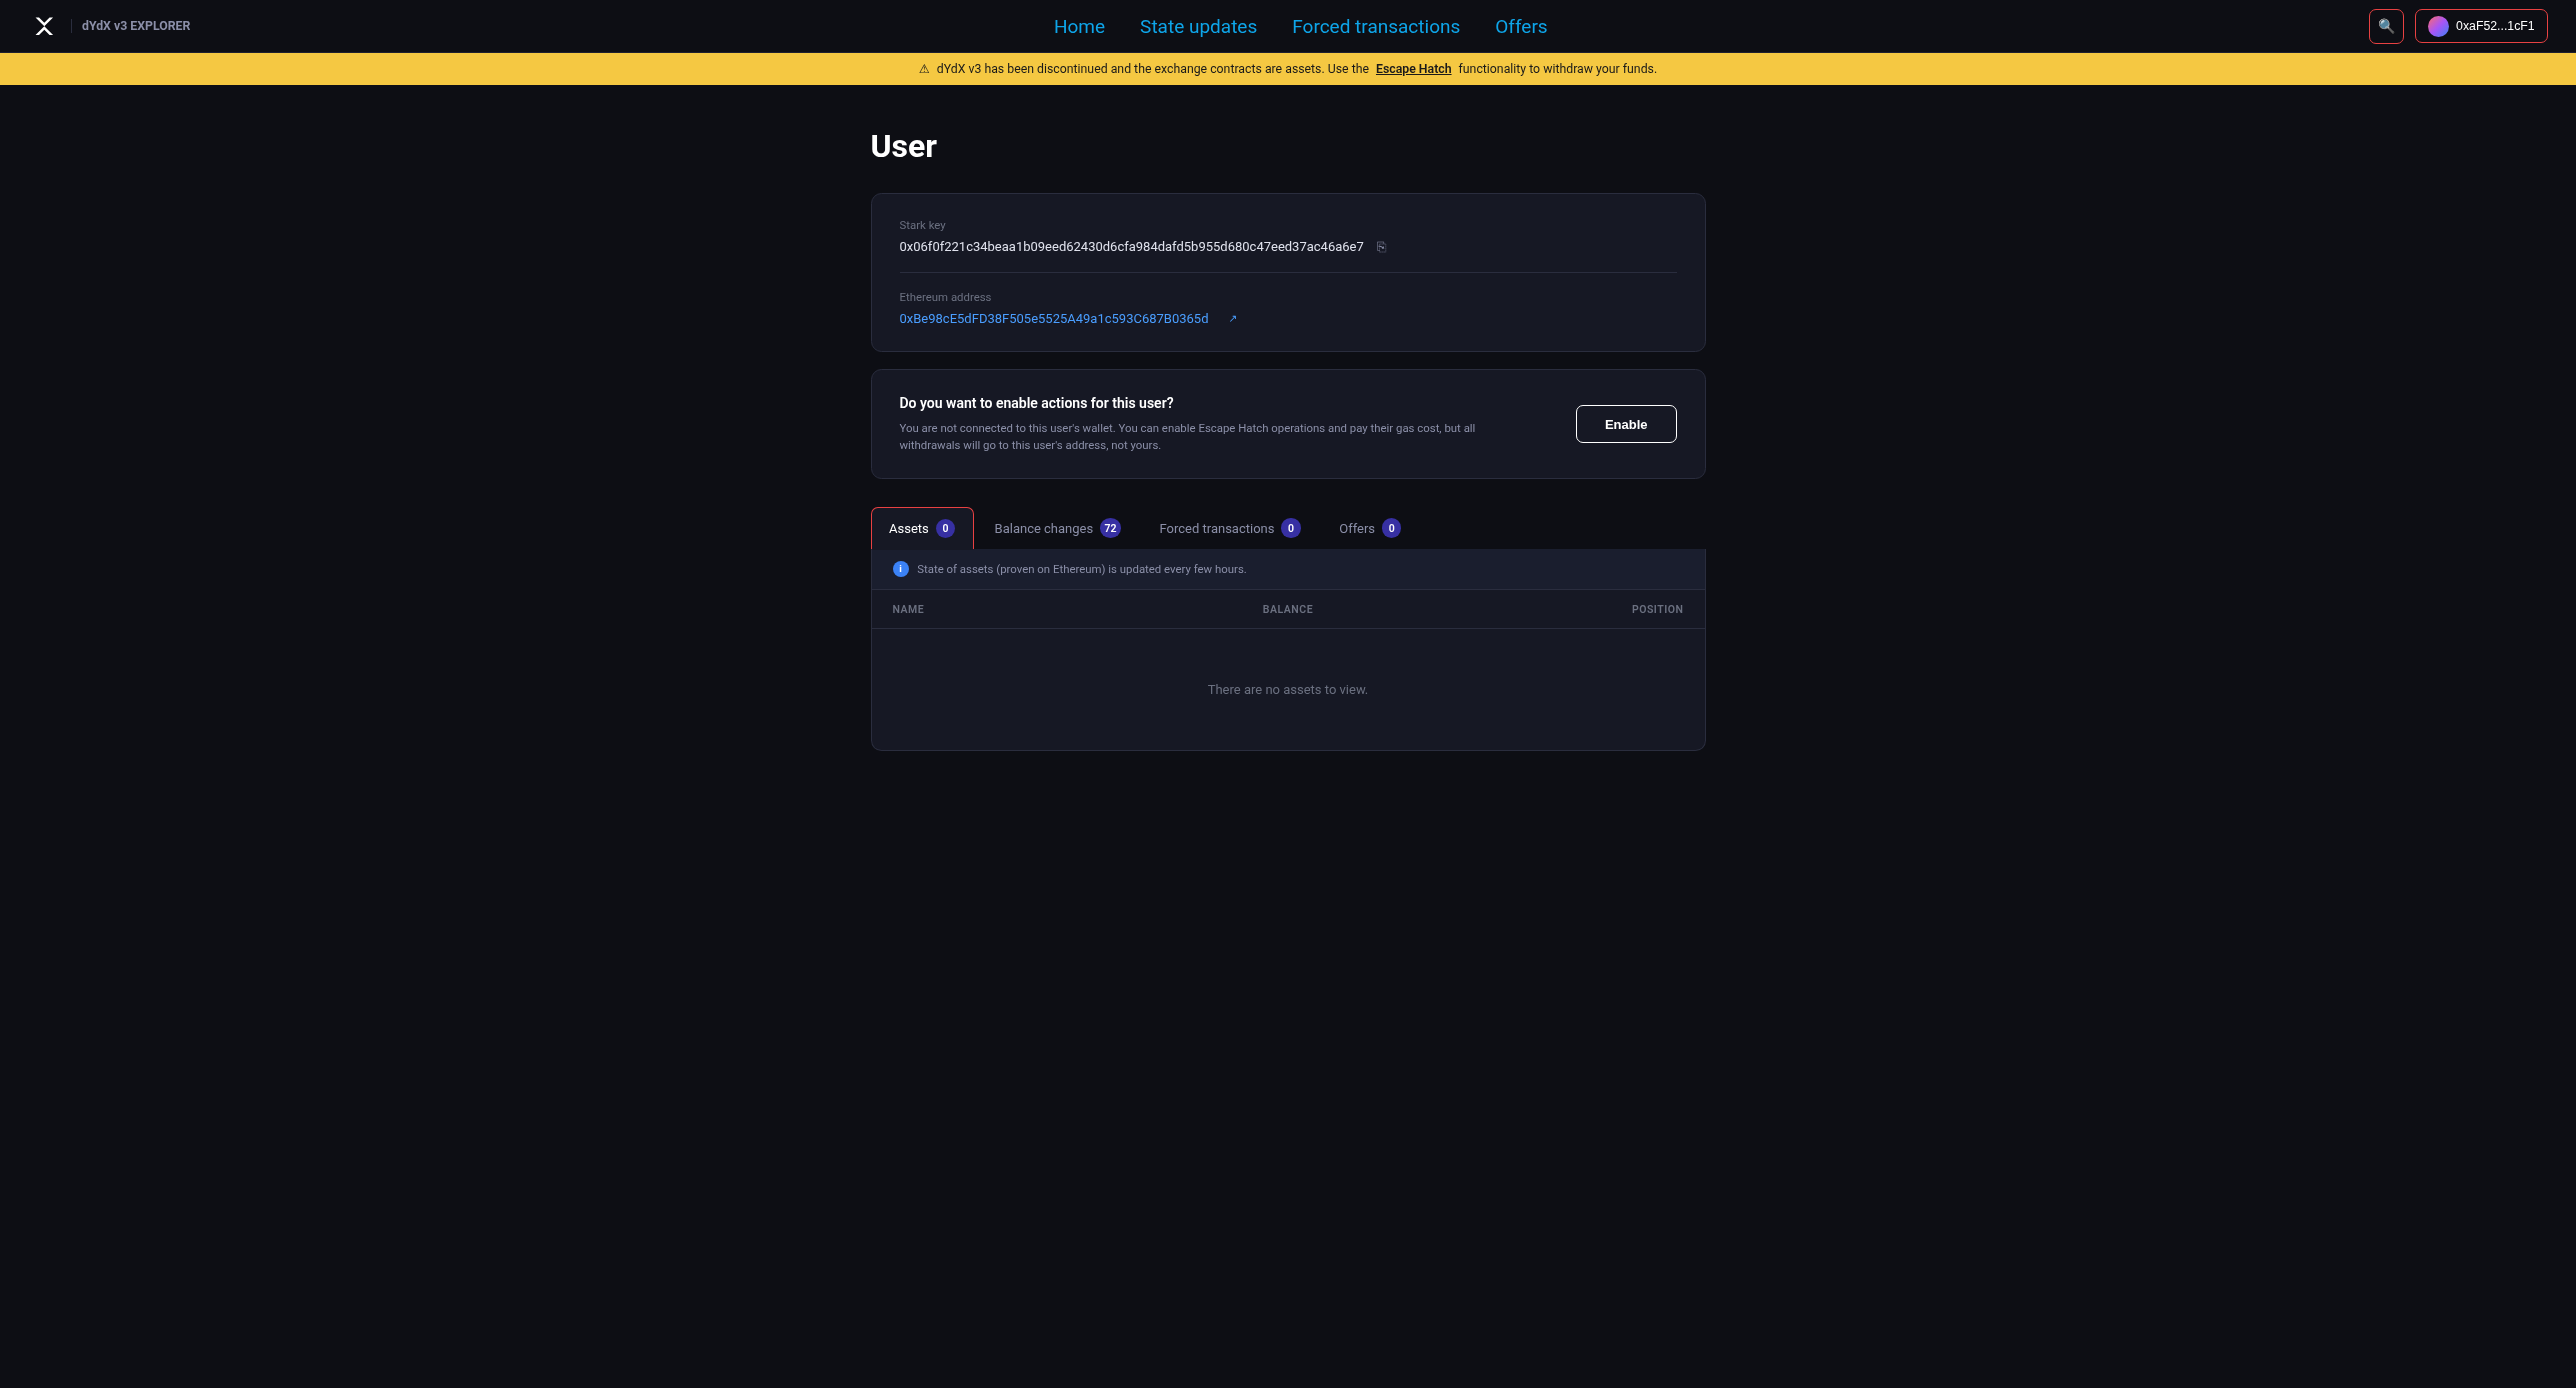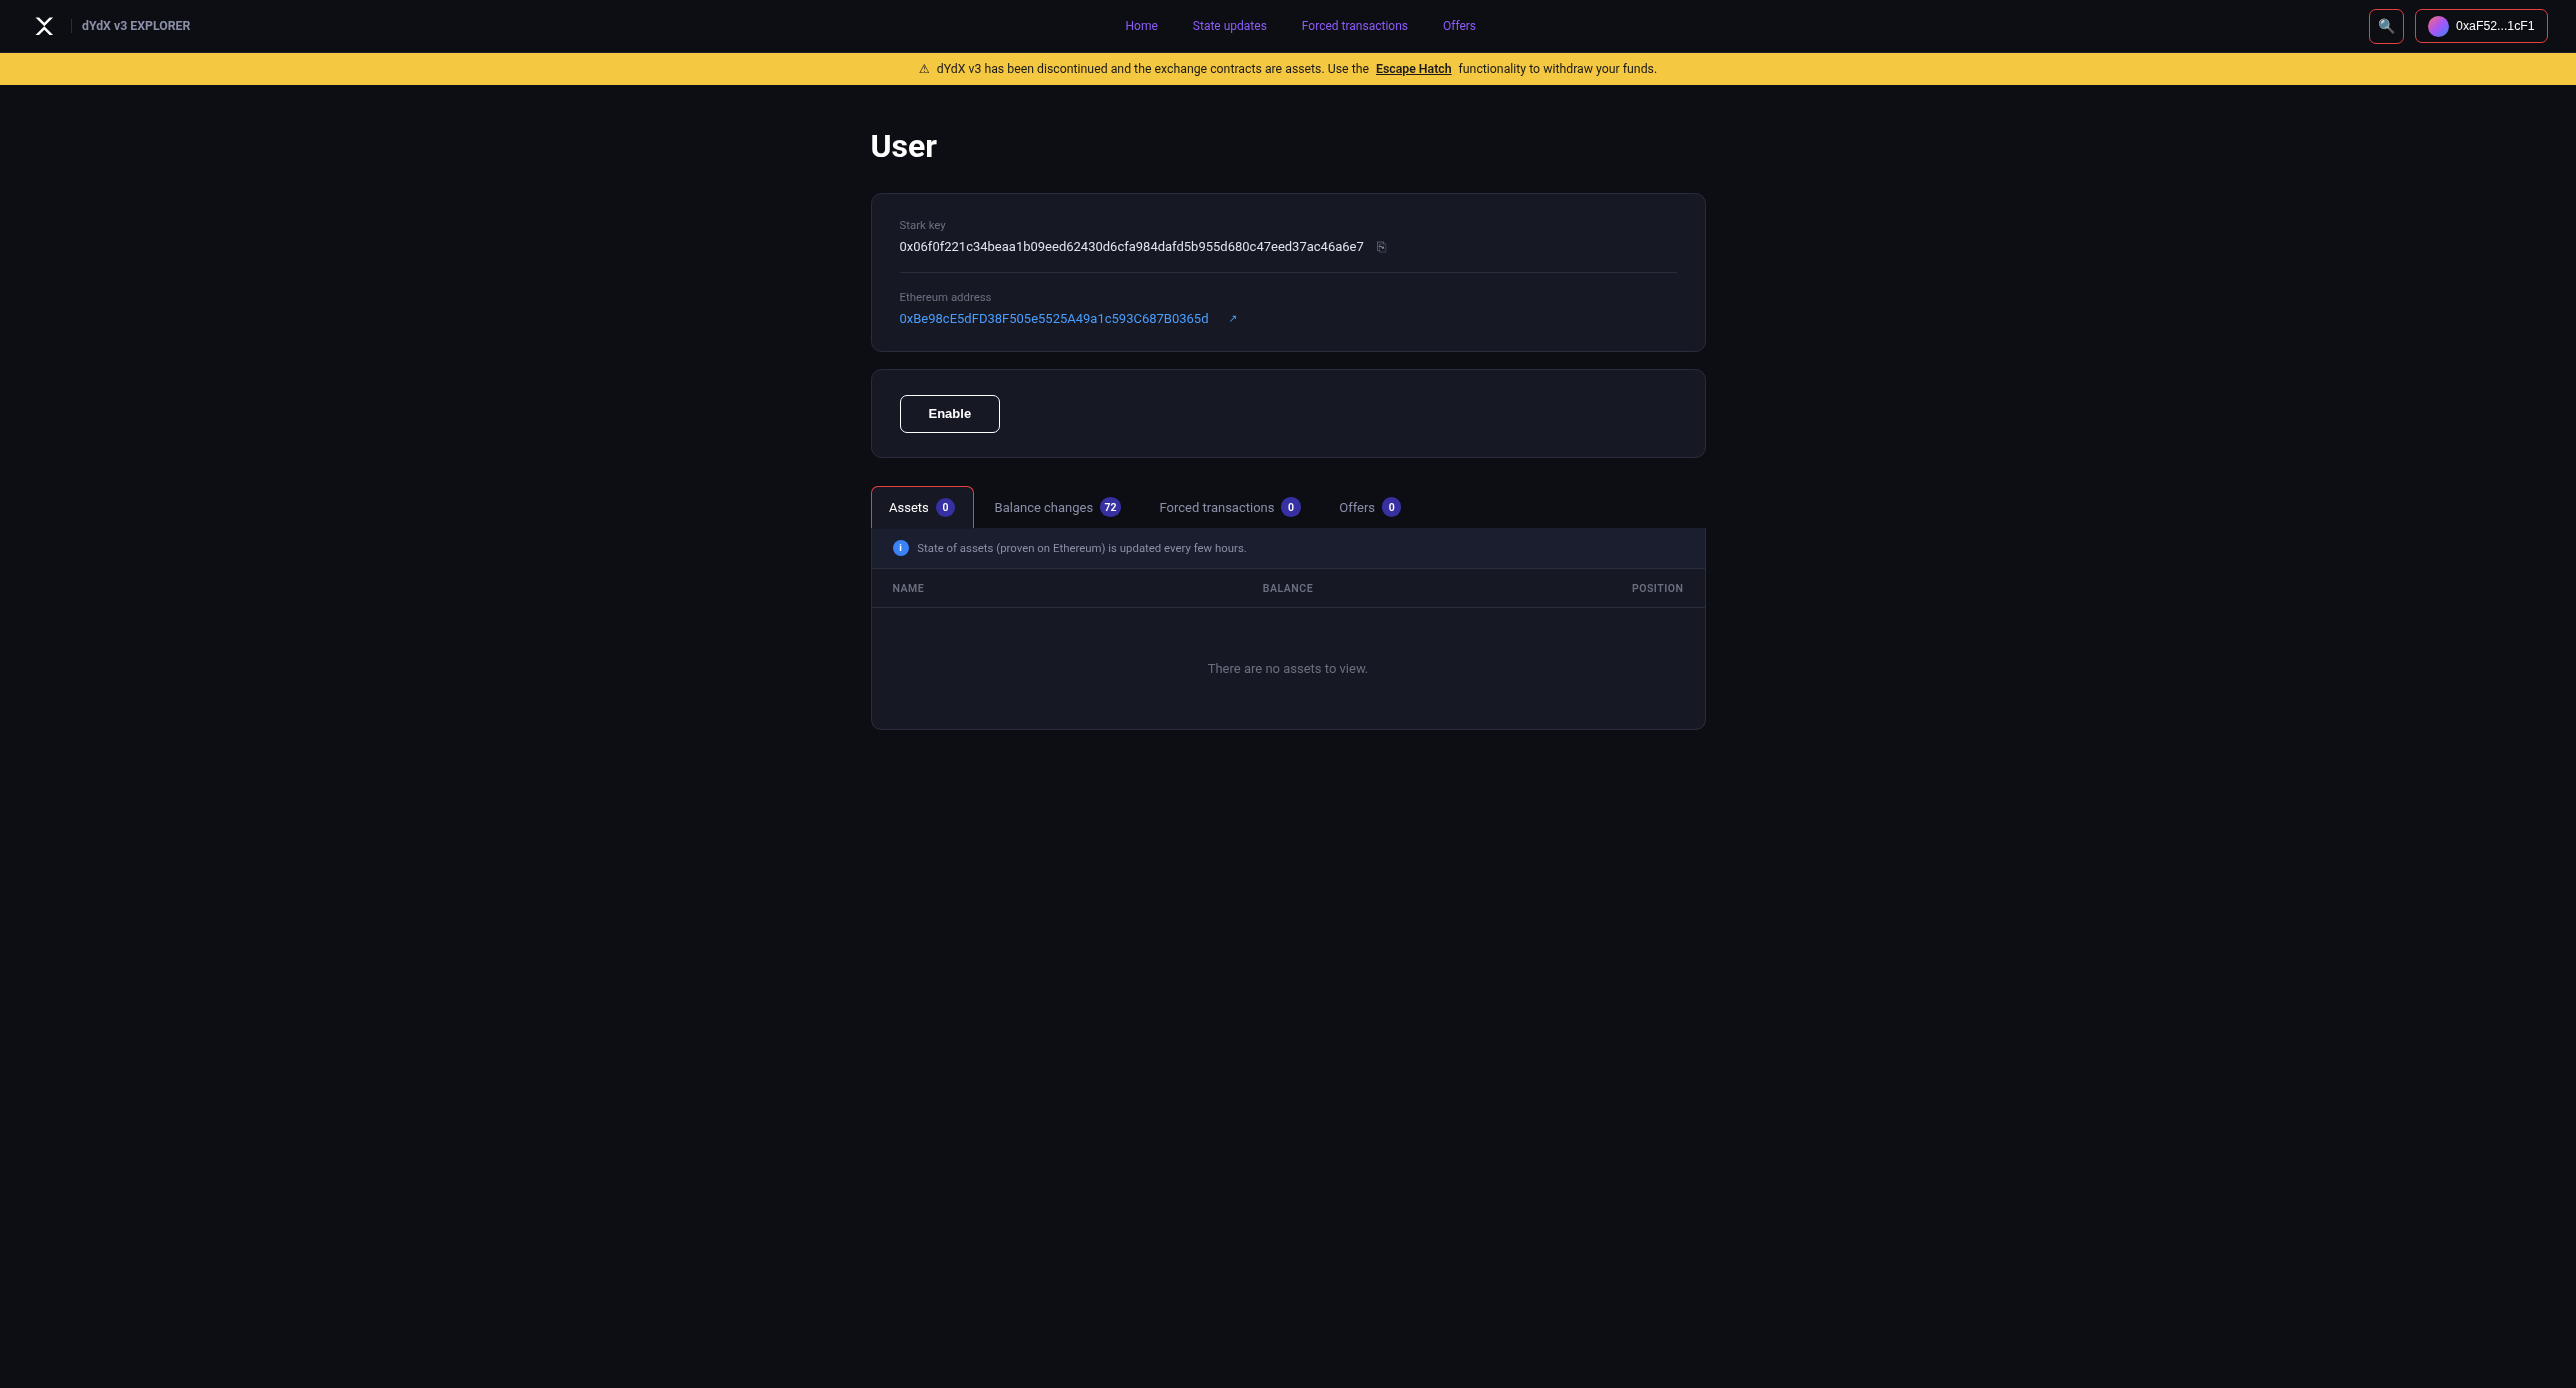--- a/index.html
+++ b/index.html
@@ -41,22 +41,22 @@
       padding-left: 10.5px;
     }
     .navbar-nav {
       display: flex;
       align-items: center;
       gap: 35px;
       flex: 1;
       justify-content: center;
     }
     .nav-link {
-      color: #8b5cf6;
-      font-size: 12px;
+      color: #0ea5e9;
+      font-size: 19px;
       cursor: pointer;
       text-decoration: none;
     }
     .navbar-right {
       display: flex;
       align-items: center;
       gap: 10.5px;
     }
     .search-btn {
       width: 35px;
@@ -357,20 +357,24 @@
     <div class="field-label">Ethereum address</div>
     <div>
       <a class="eth-link" href="#">
         <span>0xBe98cE5dFD38F505e5525A49a1c593C687B0365d</span>
         <span class="external-icon">↗</span>
       </a>
     </div>
   </div>
 
   <div class="enable-card">
+    <div class="enable-card-text">
+      <h3>Do you want to enable actions for this user?</h3>
+      <p>You are not connected to this user's wallet. You can enable Escape Hatch operations and pay their gas cost, but all withdrawals will go to this user's address, not yours.</p>
+    </div>
     <button class="enable-btn">Enable</button>
   </div>
 
   <div class="tabs">
     <div class="tab active">
       <span>Assets</span>
       <span class="tab-badge">0</span>
     </div>
     <div class="tab">
       <span>Balance changes</span>

